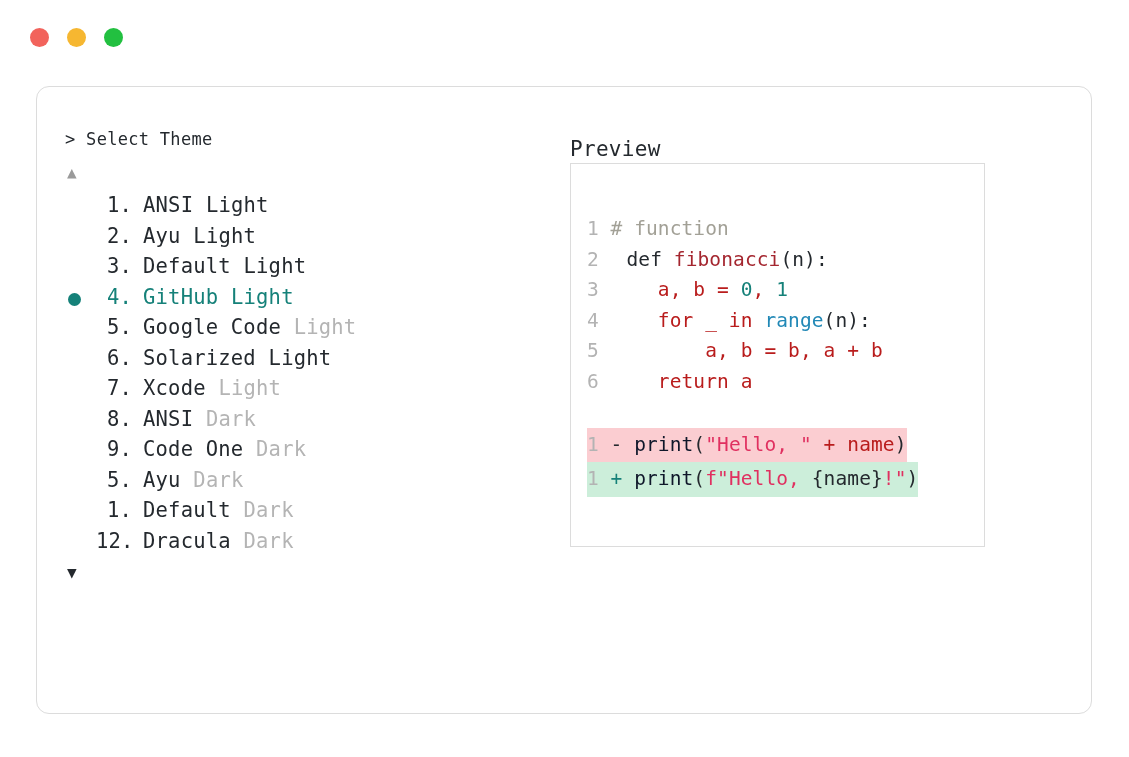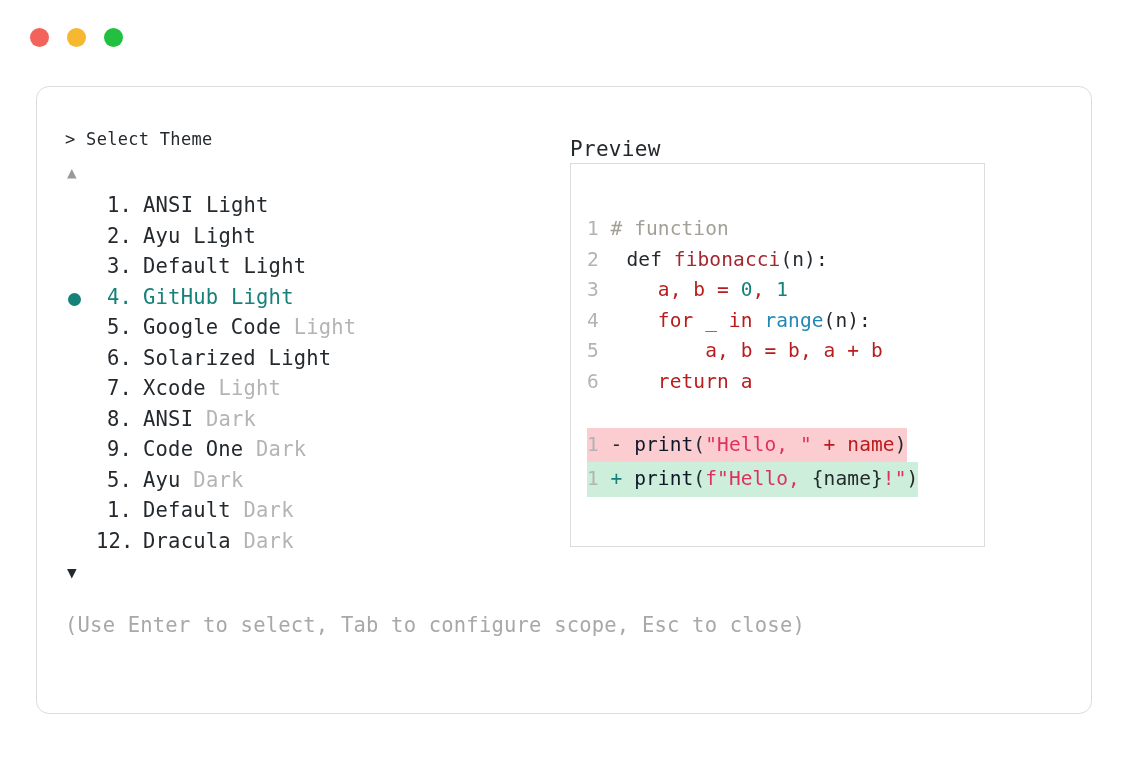--- a/index.html
+++ b/index.html
@@ -246,14 +246,13 @@
 
       <div class="preview-pane">
         <div class="preview-box">
           <div class="code" id="code-block"><div class="code-line"><span class="hl-wrap"><span class="ln">1</span><span class="tok-comment"># function</span></span></div><div class="code-line"><span class="hl-wrap"><span class="ln">2</span><span class="tok-kw">def </span><span class="tok-fn">fibonacci</span><span class="tok-punct">(n):</span></span></div><div class="code-line"><span class="hl-wrap"><span class="ln">3</span><span class="tok-plain">    a, b = </span><span class="tok-num">0</span><span class="tok-plain">, </span><span class="tok-num">1</span></span></div><div class="code-line"><span class="hl-wrap"><span class="ln">4</span><span class="tok-plain">    for _ in </span><span class="tok-builtin">range</span><span class="tok-punct">(n):</span></span></div><div class="code-line"><span class="hl-wrap"><span class="ln">5</span><span class="tok-plain">        a, b = b, a + b</span></span></div><div class="code-line"><span class="hl-wrap"><span class="ln">6</span><span class="tok-plain">    return a</span></span></div><div class="spacer-line"></div><div class="code-line diff del"><span class="hl-wrap" style="background: rgb(251, 205, 209);"><span class="ln">1</span><span class="tok-marker-del">- </span><span class="tok-call">print</span><span class="tok-punct">(</span><span class="tok-str">"Hello, "</span><span class="tok-plain"> + name</span><span class="tok-punct">)</span></span></div><div class="code-line diff add"><span class="hl-wrap" style="background: rgb(204, 238, 218);"><span class="ln">1</span><span class="tok-marker-add">+ </span><span class="tok-call">print</span><span class="tok-punct">(</span><span class="tok-str">f"Hello, </span><span class="tok-punct">{name}</span><span class="tok-bang">!</span><span class="tok-str">"</span><span class="tok-punct">)</span></span></div></div>
         </div>
       </div>
 
     </div>
   </div>
 
-  <div class="hint">(Use Enter to select, Tab to configure scope, Esc to close)</div>
 </div>
 
 </body></html>

